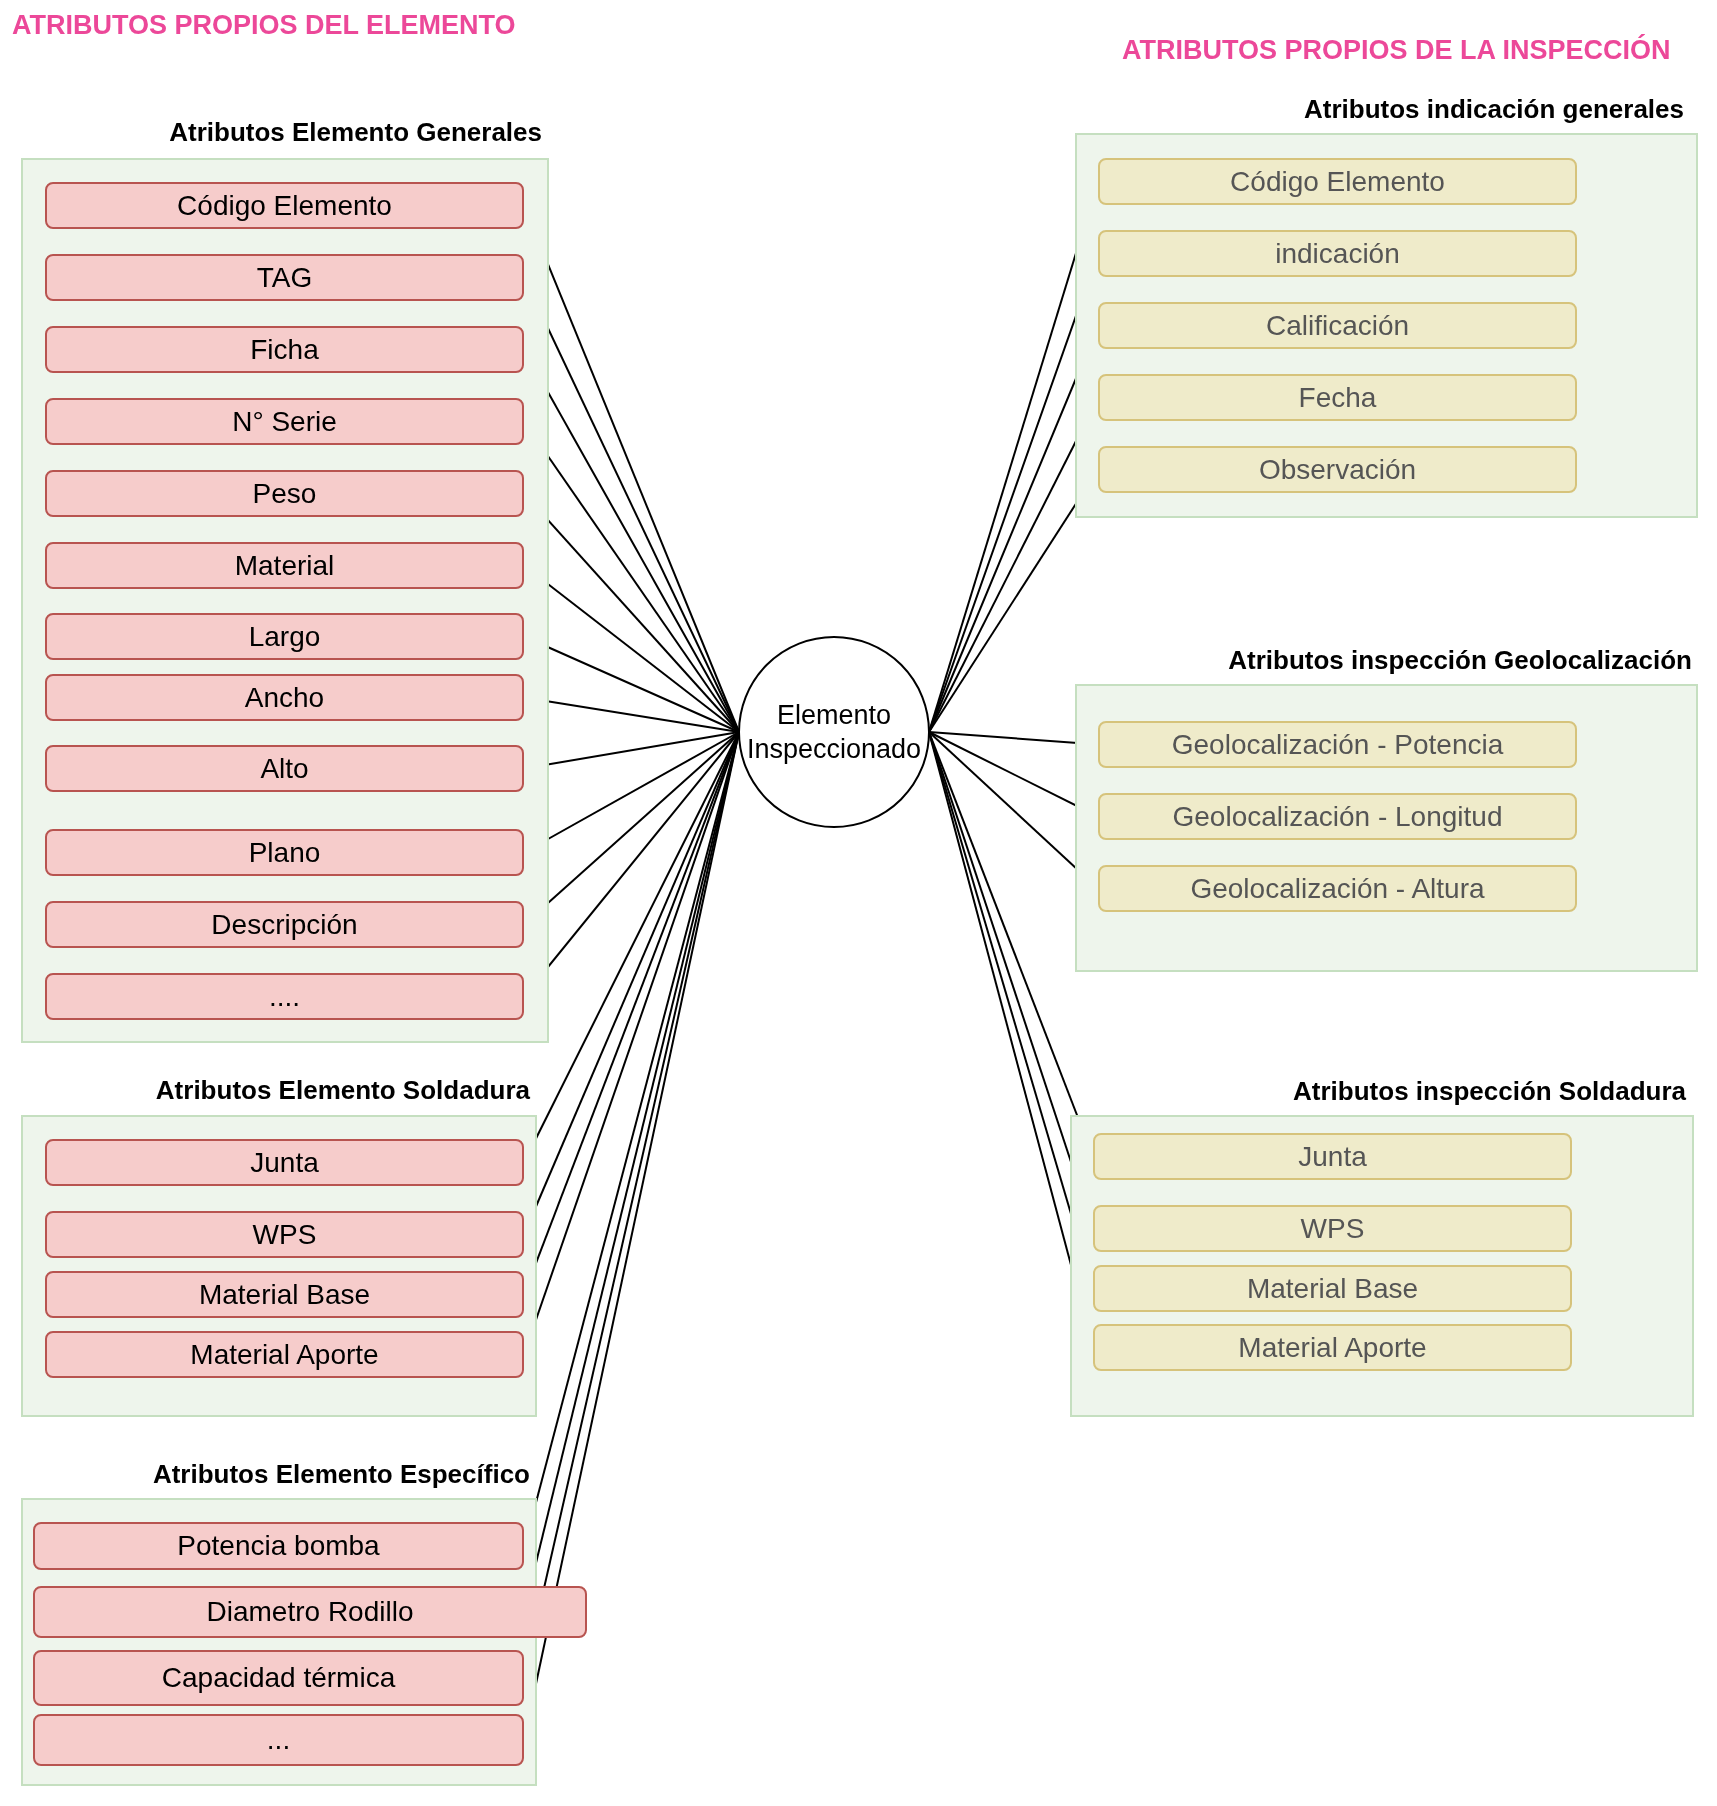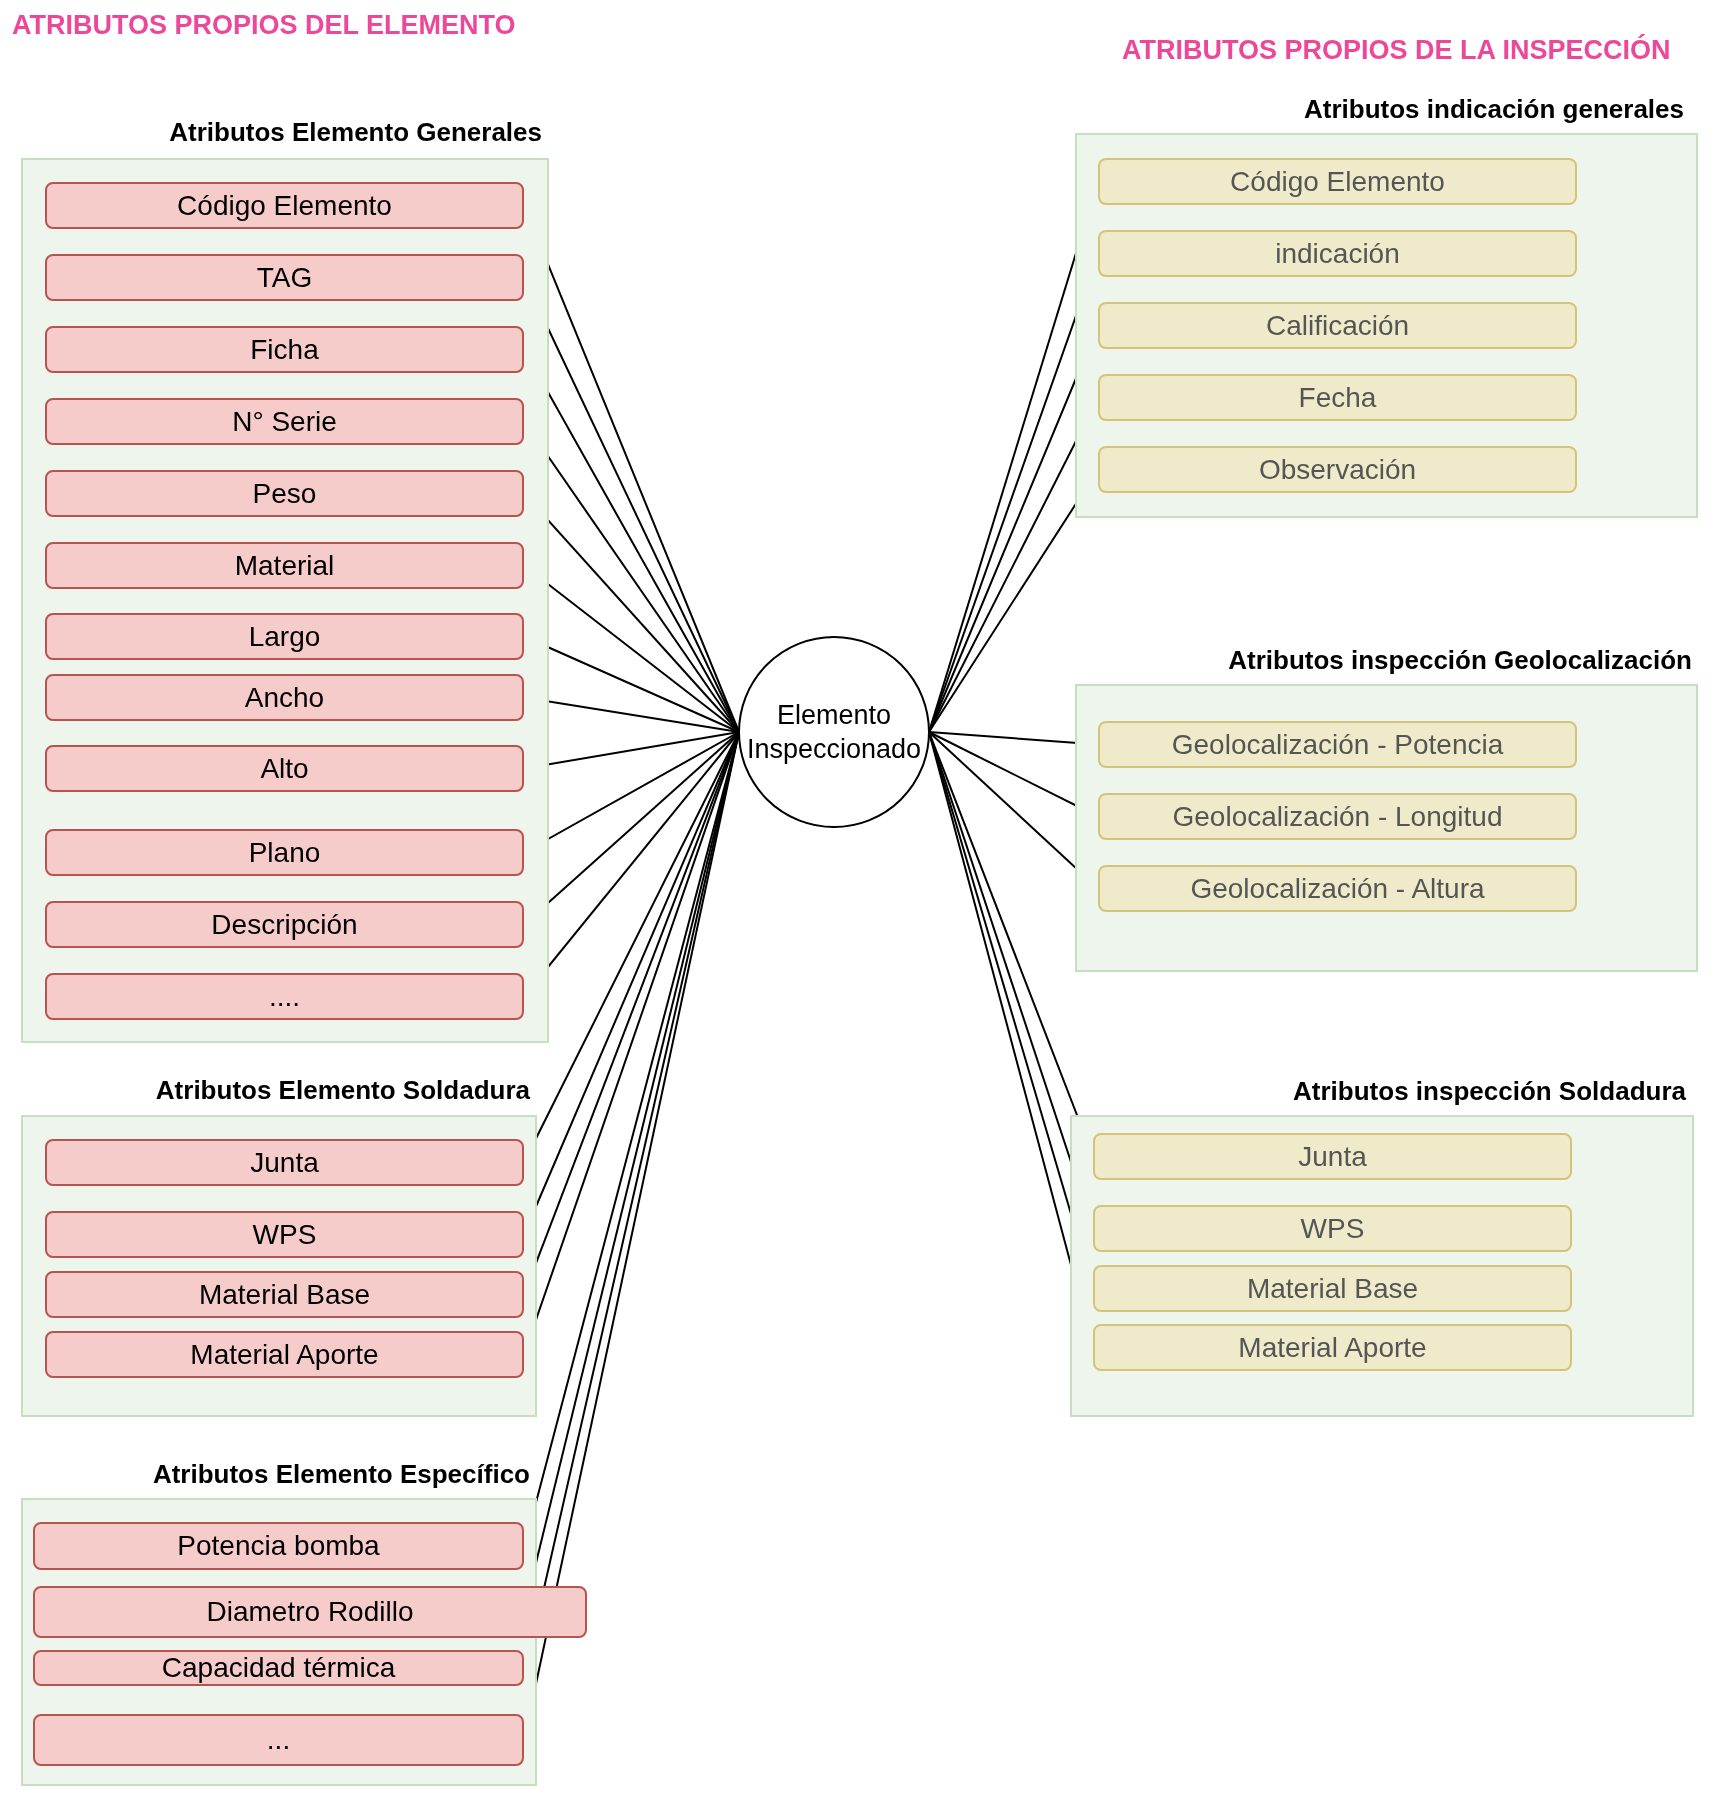--- a/index.html
+++ b/index.html
@@ -76,21 +76,21 @@
     <div class="group-title" style="left:0px;top:1075px;width:530px;">Atributos Elemento Soldadura</div>
     <div class="group" style="left:21px;top:1115px;width:516px;height:302px;"></div>
     <div class="box pink" style="left:45px;top:1139px;width:479px;height:47px;">Junta</div>
     <div class="box pink" style="left:45px;top:1211px;width:479px;height:47px;">WPS</div>
     <div class="box pink" style="left:45px;top:1271px;width:479px;height:47px;">Material Base</div>
     <div class="box pink" style="left:45px;top:1331px;width:479px;height:47px;">Material Aporte</div>
     <div class="group-title" style="left:0px;top:1459px;width:530px;">Atributos Elemento Específico</div>
     <div class="group" style="left:21px;top:1498px;width:516px;height:288px;"></div>
     <div class="box pink" style="left:33px;top:1522px;width:491px;height:48px;">Potencia bomba</div>
     <div class="box pink" style="left:33px;top:1586px;width:554px;height:52px;">Diametro Rodillo</div>
-    <div class="box pink" style="left:33px;top:1650px;width:491px;height:36px;">Capacidad térmica</div>
+    <div class="box pink" style="left:33px;top:1650px;width:491px;height:56px;">Capacidad térmica</div>
     <div class="box pink" style="left:33px;top:1714px;width:491px;height:52px;">...</div>
     <div class="group-title" style="left:1090px;top:94px;width:594px;">Atributos indicación generales</div>
     <div class="group" style="left:1075px;top:133px;width:623px;height:385px;"></div>
     <div class="box yellow" style="left:1098px;top:158px;width:479px;height:47px;">Código Elemento</div>
     <div class="box yellow" style="left:1098px;top:230px;width:479px;height:47px;">indicación</div>
     <div class="box yellow" style="left:1098px;top:302px;width:479px;height:47px;">Calificación</div>
     <div class="box yellow" style="left:1098px;top:374px;width:479px;height:47px;">Fecha</div>
     <div class="box yellow" style="left:1098px;top:446px;width:479px;height:47px;">Observación</div>
     <div class="group-title" style="left:1090px;top:645px;width:602px;">Atributos inspección Geolocalización</div>
     <div class="group" style="left:1075px;top:684px;width:623px;height:288px;"></div>

